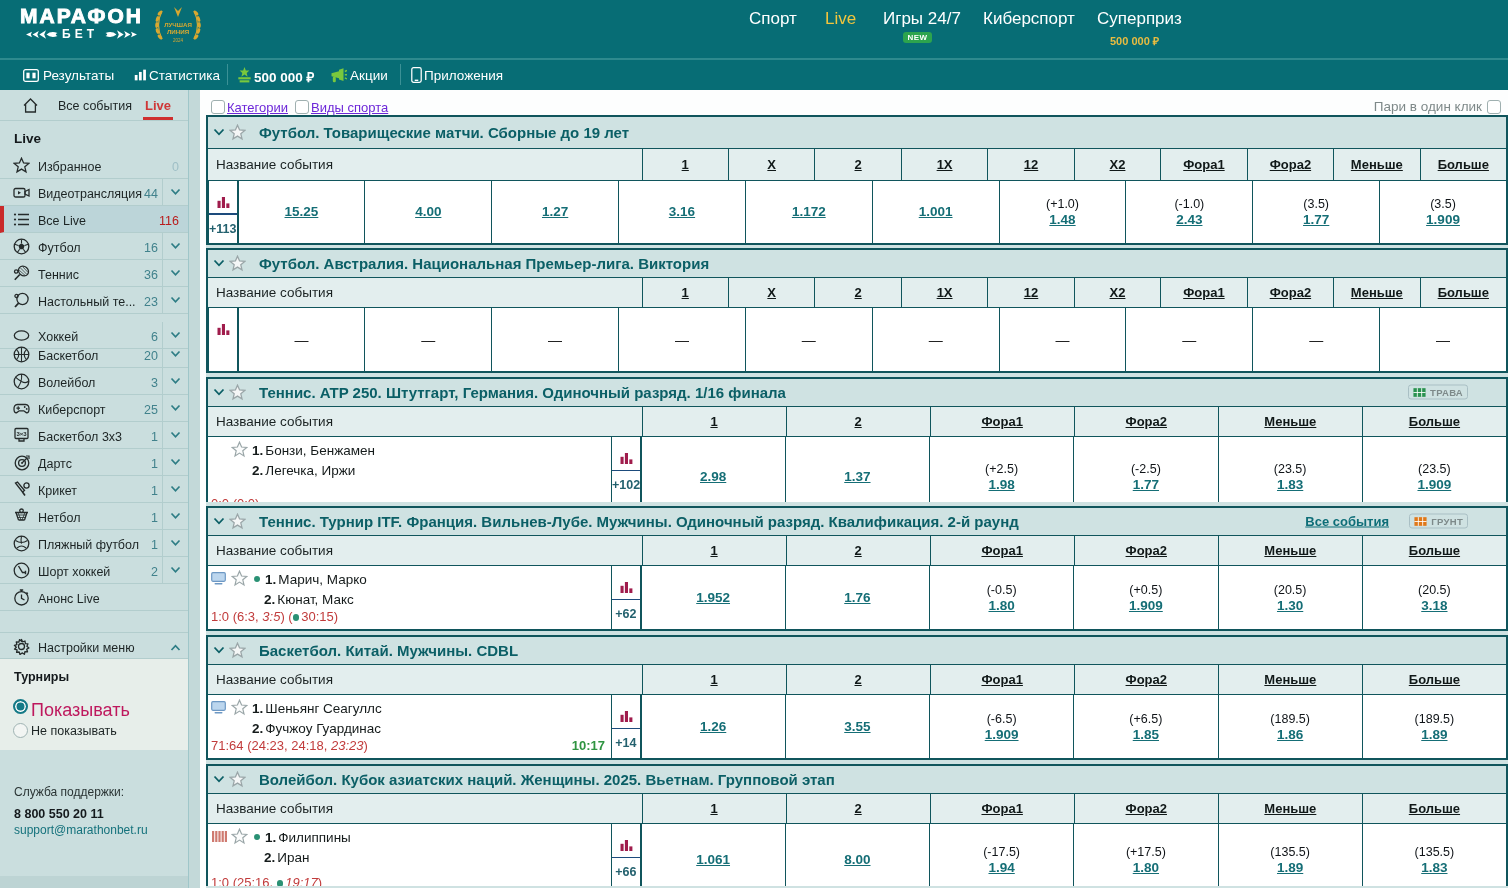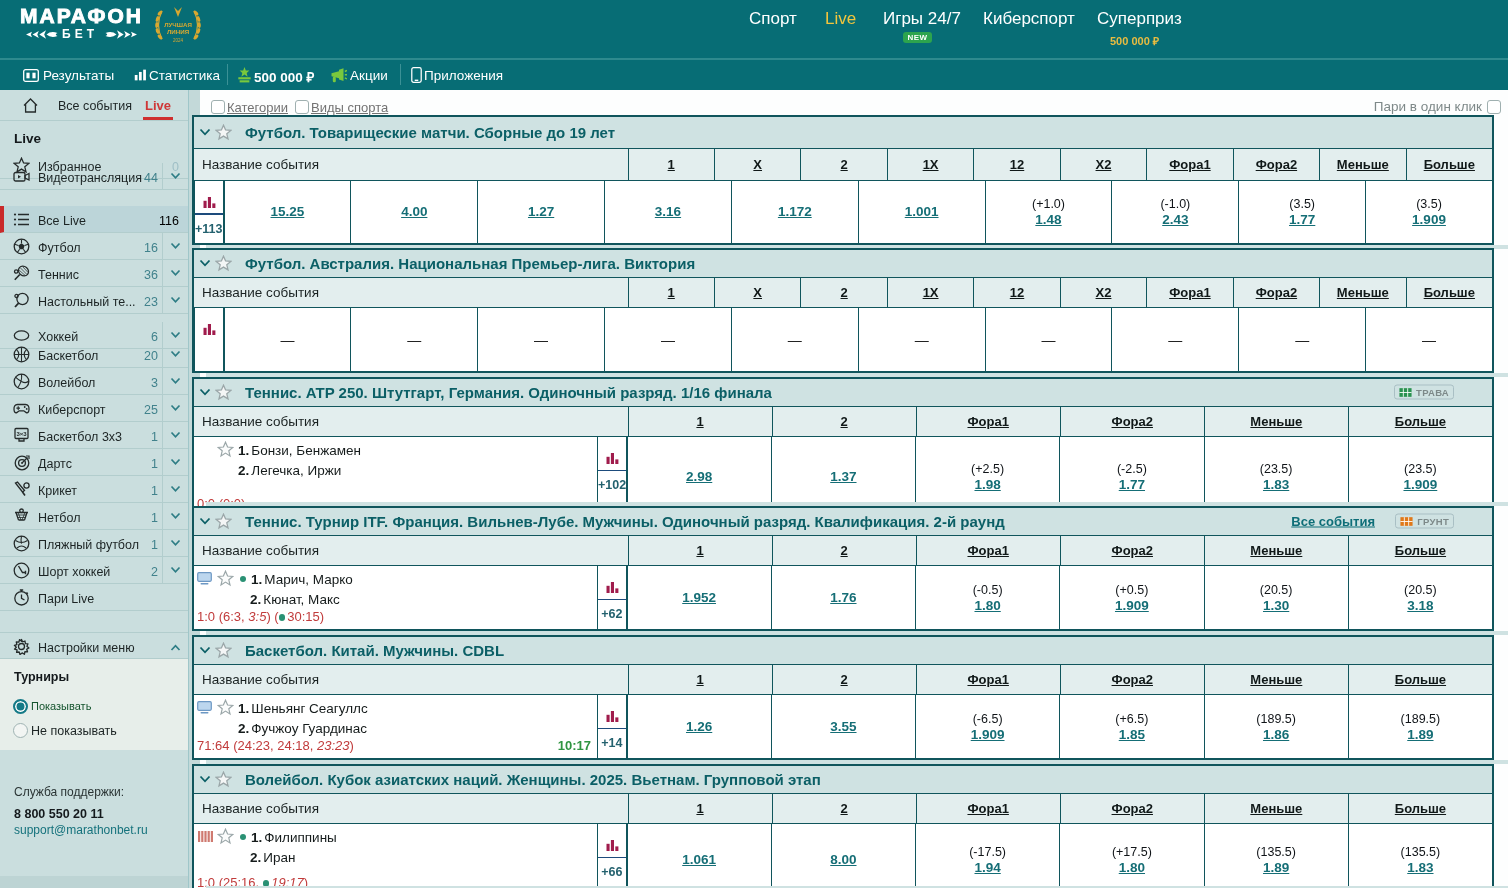--- a/index.html
+++ b/index.html
@@ -25,31 +25,31 @@
 .h2div { position:absolute; top:64px; width:1px; height:21px; background:#3b9196; }
 
 #side { position:absolute; left:0; top:90px; width:189px; height:798px; background:#cadede;
   border-right:1px solid #9fc6c9; }
 .stabs { position:absolute; left:0; top:0; width:188px; height:31px;
   border-bottom:1px solid #b2cdcd; }
 .srow { position:absolute; left:0; width:188px; height:27px; border-bottom:1px solid #b2cdcd;
   font-size:12.5px; color:#1c2424; }
 .srow .lbl { position:absolute; left:38px; top:7.5px; white-space:nowrap; }
 .srow .cnt { position:absolute; right:30px; top:7.5px; color:#41828c; }
-.srow .cnt2 { position:absolute; right:9px; top:7.5px; color:#000000; }
+.srow .cnt2 { position:absolute; right:9px; top:7.5px; color:#b91c1c; }
 .srow .vdiv { position:absolute; right:25px; top:0; width:1px; height:26px; background:#b2cdcd; }
 .srow .chev { position:absolute; right:7px; top:9px; }
 .sicon { position:absolute; left:13px; top:5px; width:17px; height:17px; }
 
 #band { position:absolute; left:189px; top:90px; width:11px; height:798px; background:#c3d9d9; }
 #content { position:absolute; left:200px; top:90px; width:1308px; height:798px; background:#fdfefe; }
 .cb { display:inline-block; width:14px; height:14px; background:#fff; border:1px solid #9fb0b0;
   border-radius:3px; vertical-align:-3px; }
-.toplink { color:#737373; font-size:13px; text-decoration:underline; }
-.group { position:absolute; left:192px; width:1302px; border:2px solid #10555c; background:#86efac; }
+.toplink { color:#6d28d9; font-size:13px; text-decoration:underline; }
+.group { position:absolute; left:206px; width:1302px; border:2px solid #10555c; background:#86efac; }
 .ghead { position:relative; background:#cfe2e2; border-bottom:1.5px solid #10555c;
   display:flex; align-items:center; }
 .gtitle { color:#0b5f66; font-weight:700; font-size:15px; white-space:nowrap;}
 .chrow { display:flex; background:#e3eeee; border-bottom:1.5px solid #10555c; }
 .chname { width:433.5px; flex:none; font-size:13.5px; color:#1a2222;
   display:flex; align-items:center; padding-left:8px; }
 .chcol { flex:1; display:flex; align-items:center; justify-content:center;
   border-left:1px solid #10555c; font-size:13px; font-weight:700; color:#101818;
   text-decoration:underline; }
 .erow { display:flex; height:63px; background:#fff; }
@@ -178,21 +178,21 @@
     <div class="abs" style="left:145px;top:8px;font-size:13px;color:#cf3737;font-weight:700">Live</div>
     <div class="abs" style="left:143px;top:27px;width:30px;height:3px;background:#cf2e2e"></div>
     <div class="abs" style="left:14px;top:41px;font-size:13.5px;font-weight:700;color:#14191c">Live</div>
     <div class="srow" style="top:62px;">
       <svg class="sicon" style="left:13px" width="17" height="17" viewBox="0 0 17 17">
         <path d="M8.5 1.2 L10.6 6 L15.8 6.4 L11.8 9.8 L13 14.9 L8.5 12.1 L4 14.9 L5.2 9.8 L1.2 6.4 L6.4 6z" stroke="#252b2b" stroke-width="1.3" fill="none"></path>
       </svg>
       <div class="lbl" style="left:38px">Избранное</div>
       <div class="cnt2" style="color:#9fbfc6">0</div>
     </div>
-    <div class="srow" style="top:73px;">
+    <div class="srow" style="top:89px;">
       <svg class="sicon" style="left:13px" width="17" height="17" viewBox="0 0 17 17">
         <rect x="1" y="4.5" width="11" height="8.5" rx="1.6" stroke="#252b2b" stroke-width="1.3" fill="none"></rect>
         <path d="M12 7.5 L16 5.5 L16 12 L12 10z" stroke="#252b2b" stroke-width="1.3" fill="none"></path>
         <path d="M5 7 L8 8.8 L5 10.6z" fill="#252b2b"></path>
       </svg>
       <div class="lbl" style="left:38px">Видеотрансляция</div>
       <div class="cnt">44</div>
       <div class="vdiv"></div>
       <svg class="chev" width="11" height="8" viewBox="0 0 11 8">
         <path d="M1.5 1.5 L5.5 5.8 L9.5 1.5" stroke="#2e7d85" stroke-width="1.7" fill="none"></path>
@@ -373,36 +373,36 @@
       <svg class="chev" width="11" height="8" viewBox="0 0 11 8">
         <path d="M1.5 1.5 L5.5 5.8 L9.5 1.5" stroke="#2e7d85" stroke-width="1.7" fill="none"></path>
       </svg>
     </div>
     <div class="srow" style="top:494px;">
       <svg class="sicon" style="left:13px" width="17" height="17" viewBox="0 0 17 17">
         <circle cx="8.5" cy="9.3" r="6.7" stroke="#252b2b" stroke-width="1.3" fill="none"></circle>
         <path d="M8.5 5.5 V9.3 L11.5 11" stroke="#252b2b" stroke-width="1.3" fill="none"></path>
         <path d="M6.8 1 H10.2 M8.5 1 V2.6 M13.5 3.4 L14.8 4.7" stroke="#252b2b" stroke-width="1.4"></path>
       </svg>
-      <div class="lbl" style="left:38px">Пари Live</div>
+      <div class="lbl" style="left:38px">Анонс Live</div>
     </div>
     <div class="srow" style="top:542px;border-top:1px solid #b2cdcd;height:27px">
       <svg class="sicon" style="left:13px" width="17" height="17" viewBox="0 0 17 17">
         <circle cx="8.5" cy="8.5" r="3" stroke="#252b2b" stroke-width="1.3" fill="none"></circle>
         <path d="M8.5 1.4 L9.6 3.8 L12 3 L12.4 5.6 L15 5.8 L13.9 8.2 L15.9 9.9 L13.7 11.3 L14.5 13.8 L11.9 13.7 L11.4 16.3 L9.1 14.9 L7 16.5 L6.2 14 L3.6 14.4 L4.1 11.8 L1.5 11.2 L3.3 9.3 L1.4 7.4 L3.9 6.6 L3.3 4 L5.9 4.2 L6.5 1.6 L8.5 3.3z" stroke="#252b2b" stroke-width="1.3" fill="none" stroke-linejoin="round"></path>
       </svg>
       <div class="lbl" style="left:38px">Настройки меню</div>
       <svg class="chev" style="top:11px" width="11" height="8" viewBox="0 0 11 8">
         <path d="M1.5 6 L5.5 1.7 L9.5 6" stroke="#2e7d85" stroke-width="1.7" fill="none"></path>
       </svg>
     </div>
     <div class="abs" style="left:0;top:569px;width:188px;height:91px;background:#e7eeea"></div>
     <div class="abs" style="left:14px;top:580px;font-size:12.5px;font-weight:700;color:#14191c">Турниры</div>
     <div class="abs" style="left:13px;top:609px;width:15px;height:15px;border-radius:50%;background:#157a87;border:2px solid #157a87;box-shadow:inset 0 0 0 1.5px #fff"></div>
-    <div class="abs" style="left:31px;top:610px;font-size:11px;color:#14532d">Показывать</div>
+    <div class="abs" style="left:31px;top:610px;font-size:18px;color:#be185d">Показывать</div>
     <div class="abs" style="left:13px;top:633px;width:15px;height:15px;border-radius:50%;background:#f2f5f3;border:1px solid #9fb3b3"></div>
     <div class="abs" style="left:31px;top:634px;font-size:12.5px;color:#1c2424">Не показывать</div>
     <div class="abs" style="left:14px;top:695px;font-size:12px;color:#2a3434">Служба поддержки:</div>
     <div class="abs" style="left:14px;top:717px;font-size:12.5px;font-weight:700;color:#14191c">8 800 550 20 11</div>
     <div class="abs" style="left:14px;top:733px;font-size:12px;color:#15727c;">support@marathonbet.ru</div>
     <div class="abs" style="left:0;top:786px;width:188px;height:12px;background:#bdd4d4"></div>
   </div>
 <div id="band"></div>
 <div id="content"></div>
 <div class="abs" style="left:211px;top:97px"><span class="cb"></span></div>

